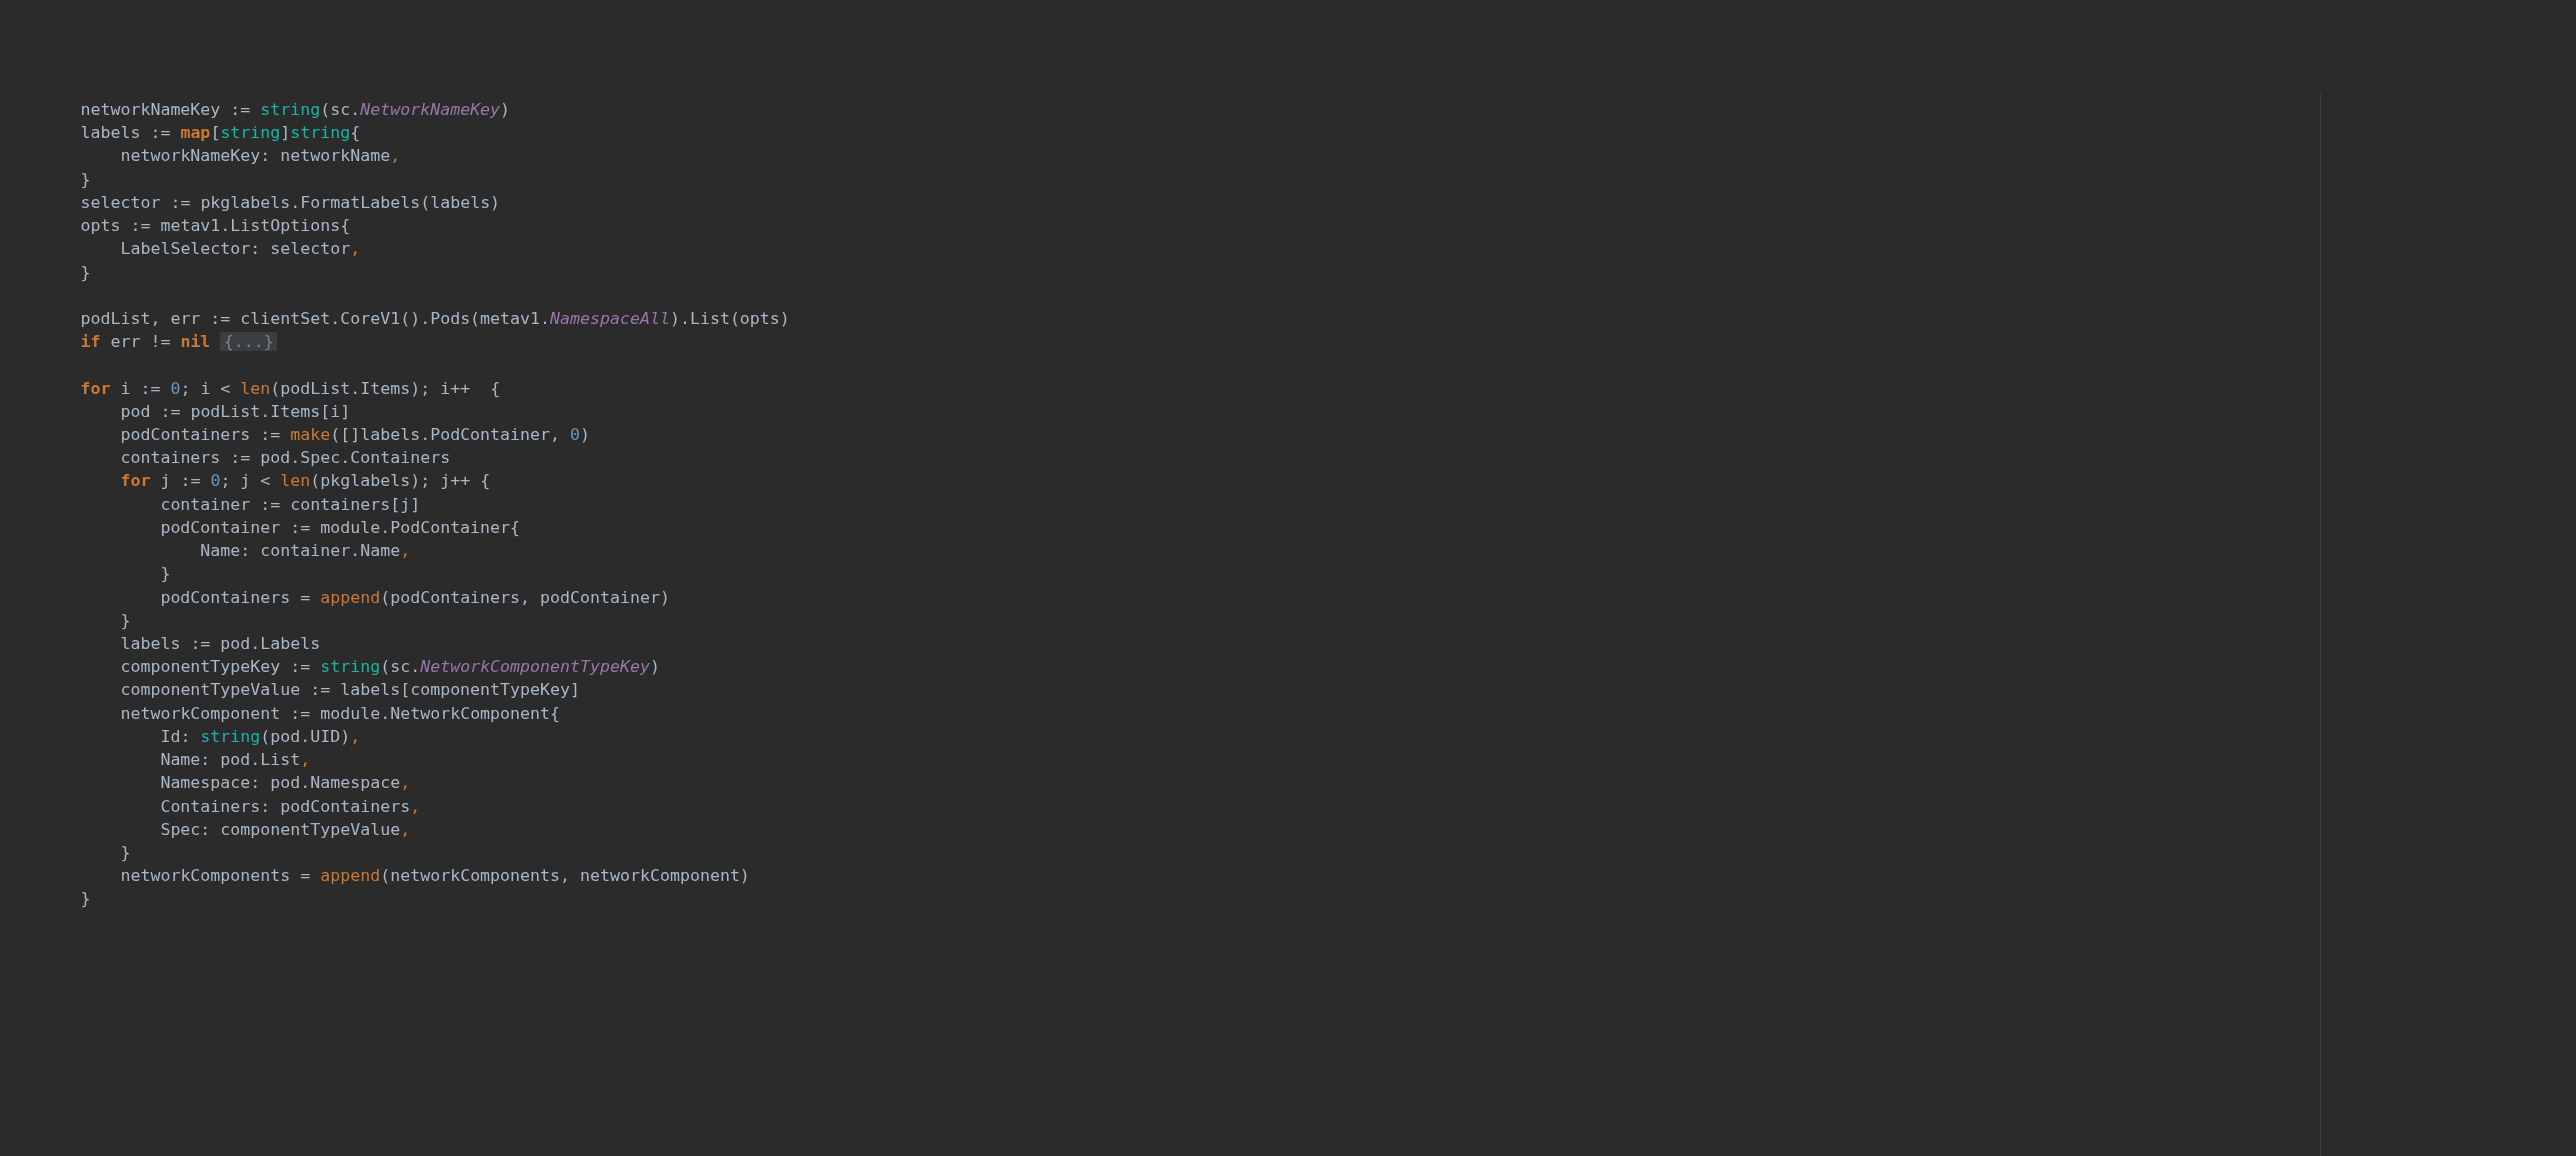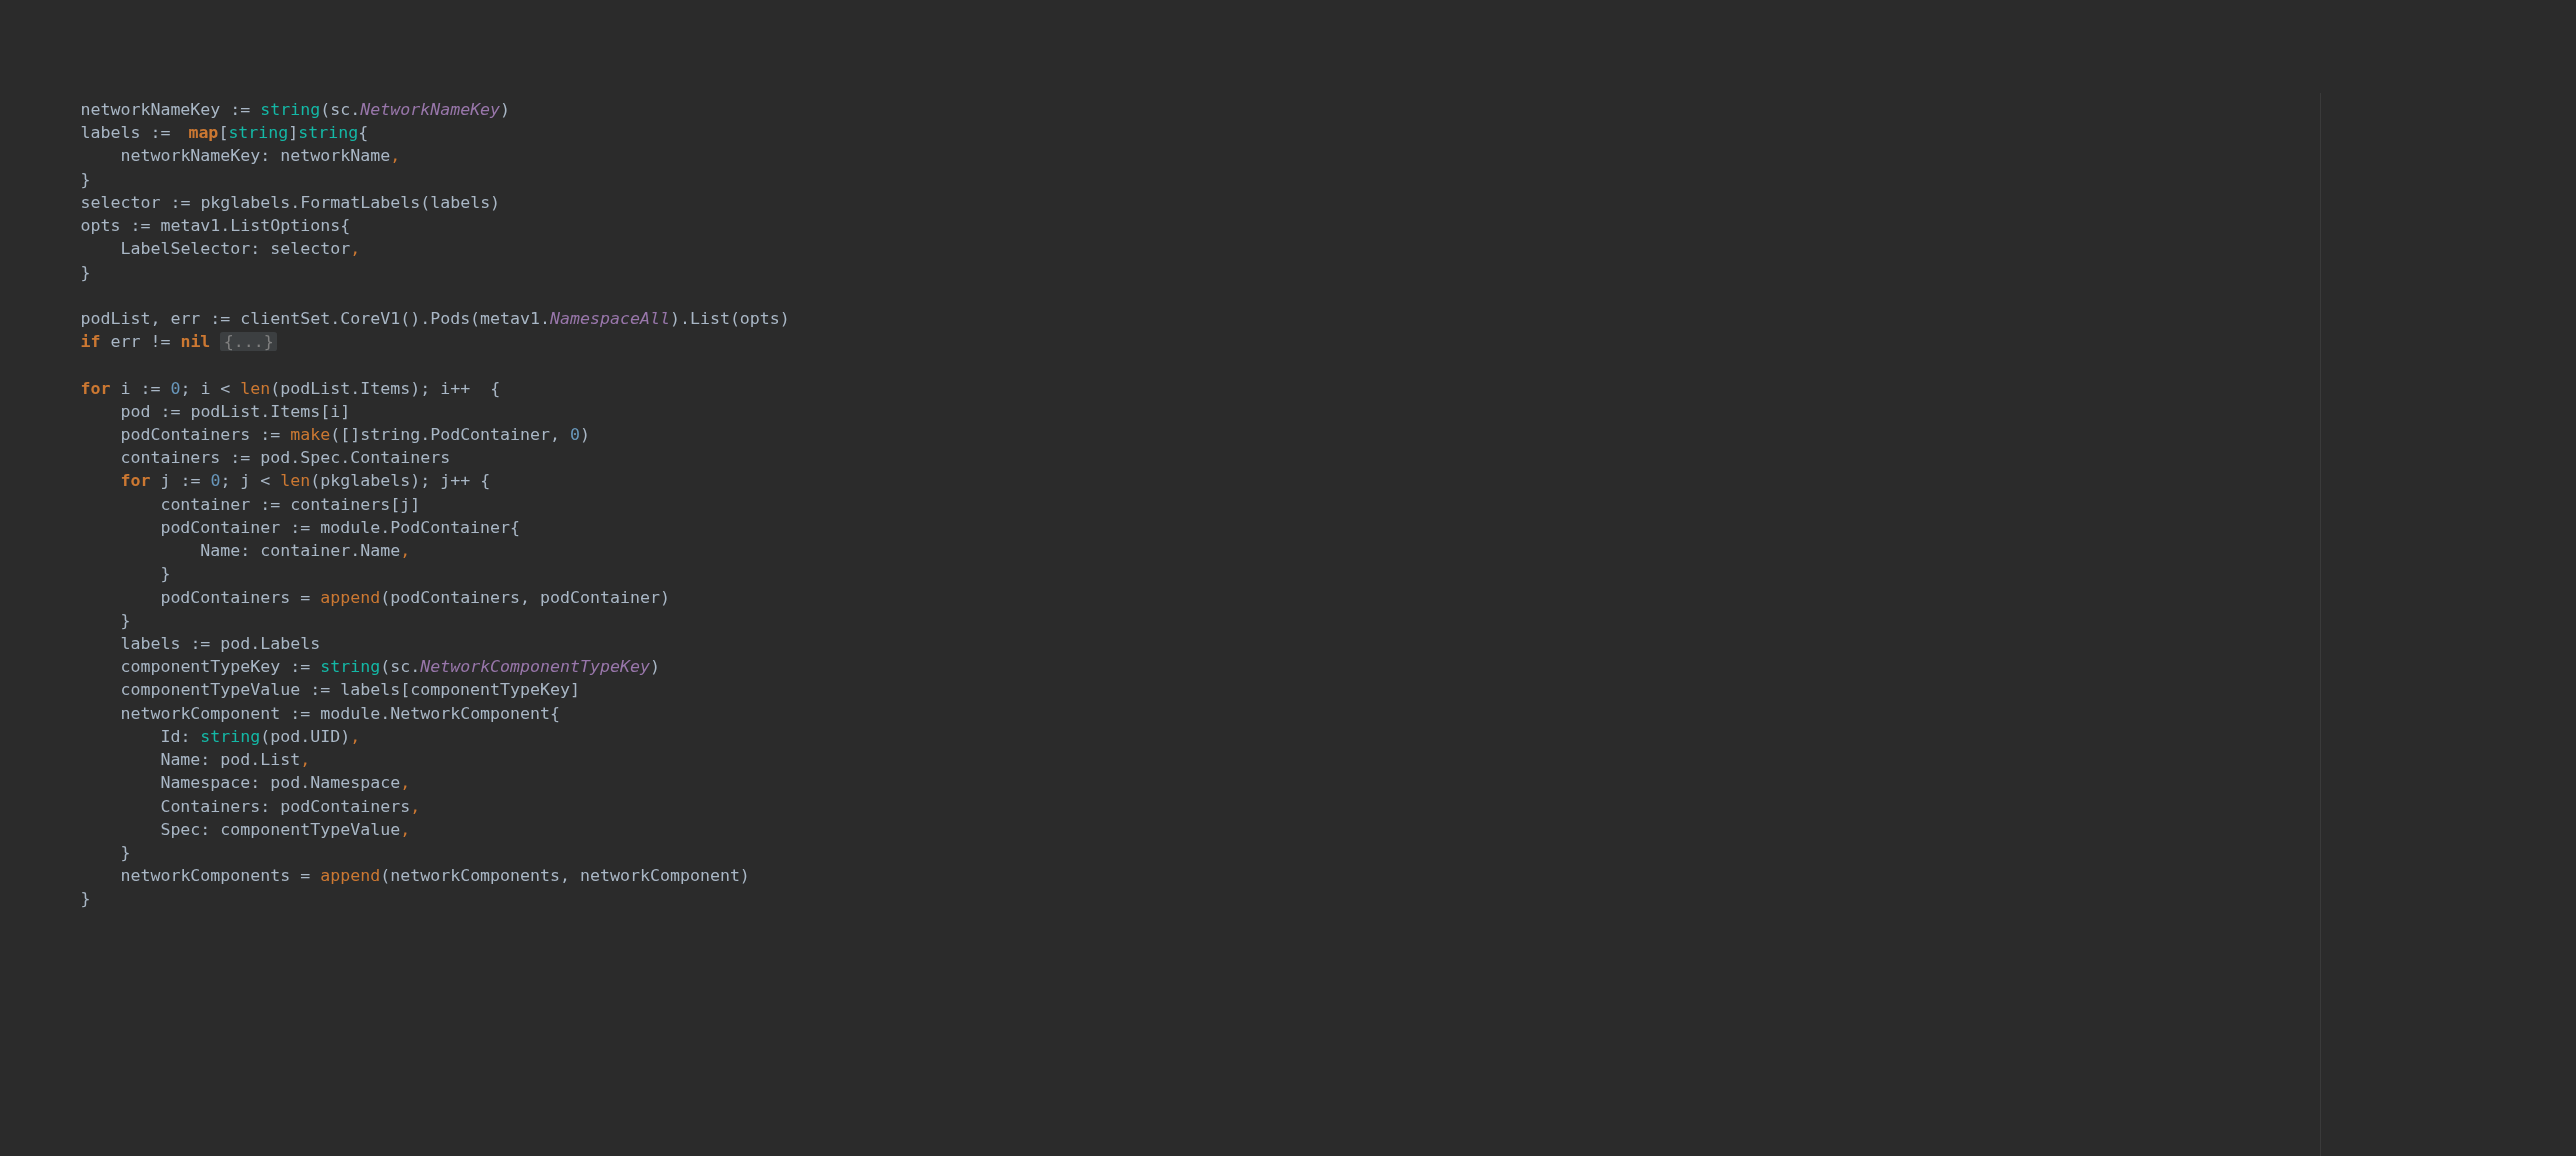--- a/index.html
+++ b/index.html
@@ -34,21 +34,21 @@
   width: 0.9px;
   background: #3a3a3a;
 }
 .kw { color: #cc7832; font-weight: bold; }
 .builtin { color: #cc7832; }
 .num { color: #6897bb; }
 .field { color: #9876aa; font-style: italic; }
 .ident { color: #a9b7c6; }
 .fold { color: #808080; background: #3c3f41; border-radius: 2.6px; padding: 0 3.4px; }
 .makebuiltin { color: #cc7832; text-align: right; }
-.mapkw { color: #cc7832; font-weight: bold; margin-left: 8px; }
+.mapkw { color: #cc7832; font-weight: bold; }
 .stringtype { color: #14b8a6; }
 </style>
 </head>
 <body>
 
 
 
 <div class="editor">
   <div class="gutter"></div>
   <div class="code"><span><span>    </span><span class="ident">networkNameKey</span><span> := </span><span class="stringtype">string</span><span>(sc.</span><span class="field">NetworkNameKey</span><span>)</span></span>
@@ -58,21 +58,21 @@
 <span><span>    </span><span class="ident">selector</span><span> := </span><span class="ident">pkglabels</span><span>.</span><span class="ident">FormatLabels</span><span>(labels)</span></span>
 <span><span>    </span><span class="ident">opts</span><span> := </span><span class="ident">metav1</span><span>.</span><span class="ident">ListOptions</span><span>{</span></span>
 <span><span>        </span><span class="ident">LabelSelector</span><span>: </span><span class="ident">selector</span><span class="builtin">,</span></span>
 <span><span>    </span><span>}</span></span>
 <span><span></span></span>
 <span><span>    </span><span class="ident">podList</span><span>, </span><span class="ident">err</span><span> := </span><span>clientSet.CoreV1().Pods(metav1.</span><span class="field">NamespaceAll</span><span>).List(opts)</span></span>
 <span><span>    </span><span class="kw">if</span><span> err != </span><span class="kw">nil</span><span> </span><span class="fold">{...}</span></span>
 <span><span></span></span>
 <span><span>    </span><span class="kw">for</span><span> i := </span><span class="num">0</span><span>; i &lt; </span><span class="builtin">len</span><span>(podList.Items); i++  {</span></span>
 <span><span>        </span><span class="ident">pod</span><span> := </span><span>podList.Items[i]</span></span>
-<span><span>        </span><span class="ident">podContainers</span><span> := </span><span class="makebuiltin">make</span><span>([]string.</span><span class="ident">PodContainer</span><span>, </span><span class="num">0</span><span>)</span></span>
+<span><span>        </span><span class="ident">podContainers</span><span> := </span><span class="makebuiltin">make</span><span>([]labels.</span><span class="ident">PodContainer</span><span>, </span><span class="num">0</span><span>)</span></span>
 <span><span>        </span><span class="ident">containers</span><span> := </span><span>pod.Spec.Containers</span></span>
 <span><span>        </span><span class="kw">for</span><span> j := </span><span class="num">0</span><span>; j &lt; </span><span class="builtin">len</span><span>(pkglabels); j++ {</span></span>
 <span><span>            </span><span class="ident">container</span><span> := </span><span>containers[j]</span></span>
 <span><span>            </span><span class="ident">podContainer</span><span> := </span><span>module.</span><span class="ident">PodContainer</span><span>{</span></span>
 <span><span>                </span><span class="ident">Name</span><span>: </span><span>container.Name</span><span class="builtin">,</span></span>
 <span><span>            </span><span>}</span></span>
 <span><span>            </span><span class="ident">podContainers</span><span> = </span><span class="builtin">append</span><span>(podContainers, podContainer)</span></span>
 <span><span>        </span><span>}</span></span>
 <span><span>        </span><span class="ident">labels</span><span> := </span><span>pod.Labels</span></span>
 <span><span>        </span><span class="ident">componentTypeKey</span><span> := </span><span class="stringtype">string</span><span>(sc.</span><span class="field">NetworkComponentTypeKey</span><span>)</span></span>

